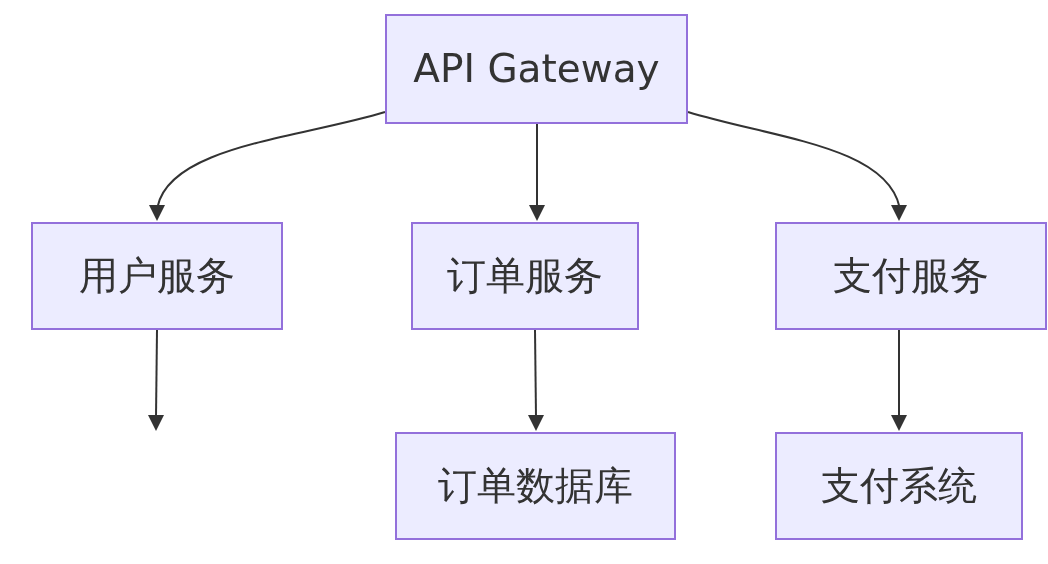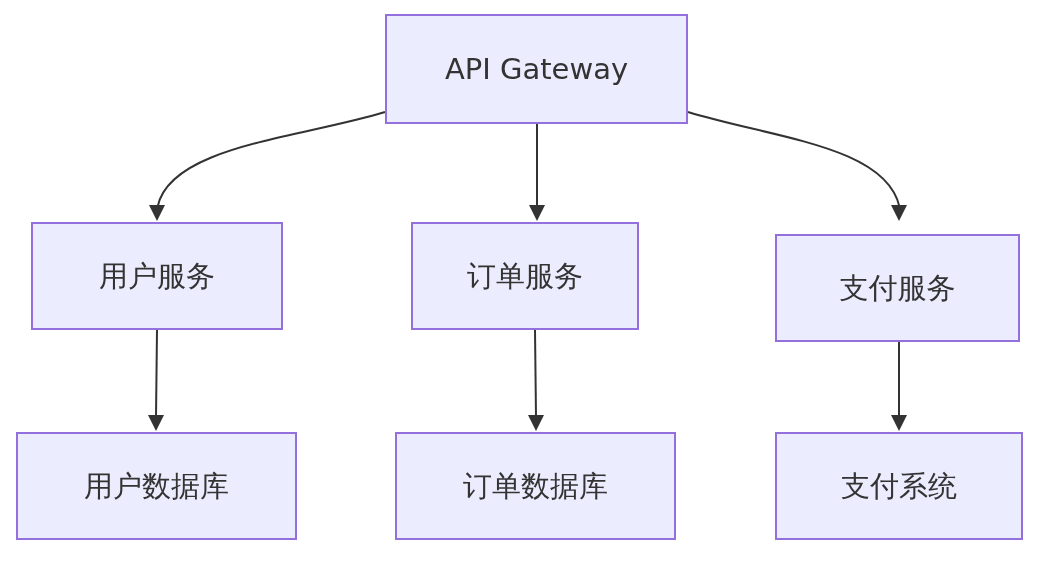--- a/index.html
+++ b/index.html
@@ -37,21 +37,21 @@
     stroke: none;
   }
   .node {
     position: absolute;
     display: flex;
     align-items: center;
     justify-content: center;
     background: var(--node-fill);
     border: 2px solid var(--node-border);
     color: var(--text);
-    font-size: 29px;
+    font-size: 39px;
     line-height: 1.2;
     text-align: center;
     white-space: nowrap;
   }
 </style>
 </head>
 <body>
 
 <div class="canvas">
 
@@ -87,27 +87,24 @@
   </div>
 
   <div class="node" style="left:31px; top:222px; width:252px; height:108px;">
     <span>用户服务</span>
   </div>
 
   <div class="node" style="left:411px; top:222px; width:228px; height:108px;">
     <span>订单服务</span>
   </div>
 
-  <div class="node" style="left:775px; top:234px; width:245px; height:108px;">
+  <div class="node" style="left:775px; top:222px; width:272px; height:108px;">
     <span>支付服务</span>
   </div>
 
-  <div class="node" style="left:16px; top:432px; width:281px; height:108px;">
-    <span>用户数据库</span>
-  </div>
 
   <div class="node" style="left:395px; top:432px; width:281px; height:108px;text-align:right;">
     <span>订单数据库</span>
   </div>
 
   <div class="node" style="left:775px; top:432px; width:248px; height:108px;">
     <span>支付系统</span>
   </div>
 
 </div>

